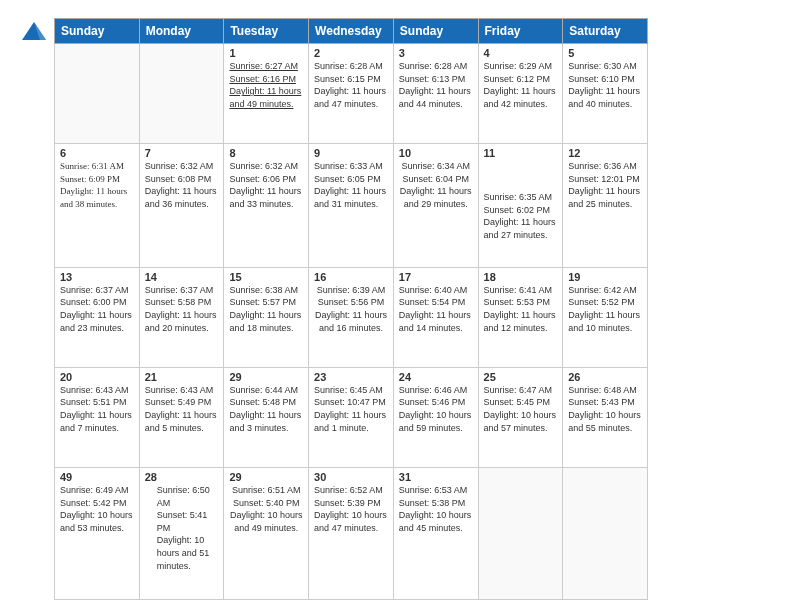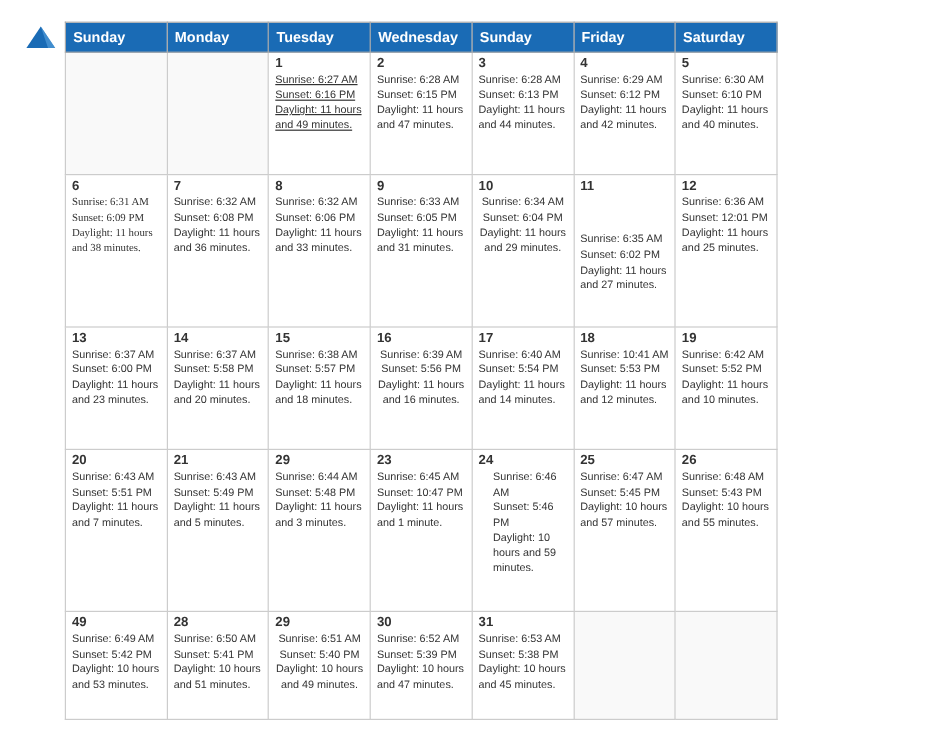--- a/index.html
+++ b/index.html
@@ -243,21 +243,21 @@
 Daylight: 11 hours and 16 minutes.</div>
           </td>
           <td>
             <span class="day-number">17</span>
             <div class="day-info" style="white-space: pre-line;">Sunrise: 6:40 AM
 Sunset: 5:54 PM
 Daylight: 11 hours and 14 minutes.</div>
           </td>
           <td>
             <span class="day-number">18</span>
-            <div class="day-info" style="white-space: pre-line;">Sunrise: 10:41 AM
+            <div class="day-info" style="white-space: pre-line;">Sunrise: 6:41 AM
 Sunset: 5:53 PM
 Daylight: 11 hours and 12 minutes.</div>
           </td>
           <td>
             <span class="day-number">19</span>
             <div class="day-info" style="white-space: pre-line;">Sunrise: 6:42 AM
 Sunset: 5:52 PM
 Daylight: 11 hours and 10 minutes.</div>
           </td>
         </tr>
@@ -281,21 +281,21 @@
 Daylight: 11 hours and 3 minutes.</div>
           </td>
           <td>
             <span class="day-number">23</span>
             <div class="day-info" style="white-space: pre-line;">Sunrise: 6:45 AM
 Sunset: 10:47 PM
 Daylight: 11 hours and 1 minute.</div>
           </td>
           <td>
             <span class="day-number">24</span>
-            <div class="day-info" style="white-space: pre-line; margin-left: 12px;">Sunrise: 6:46 AM
+            <div class="day-info" style="white-space: pre-line;">Sunrise: 6:46 AM
 Sunset: 5:46 PM
 Daylight: 10 hours and 59 minutes.</div>
           </td>
           <td>
             <span class="day-number">25</span>
             <div class="day-info" style="white-space: pre-line;">Sunrise: 6:47 AM
 Sunset: 5:45 PM
 Daylight: 10 hours and 57 minutes.</div>
           </td>
           <td>
@@ -307,21 +307,21 @@
         </tr>
         <tr class="last-row">
           <td>
             <span class="day-number">49</span>
             <div class="day-info" style="white-space: pre-line;">Sunrise: 6:49 AM
 Sunset: 5:42 PM
 Daylight: 10 hours and 53 minutes.</div>
           </td>
           <td>
             <span class="day-number">28</span>
-            <div class="day-info" style="white-space: pre-line;">Sunrise: 6:50 AM
+            <div class="day-info" style="white-space: pre-line; margin-left: 12px;">Sunrise: 6:50 AM
 Sunset: 5:41 PM
 Daylight: 10 hours and 51 minutes.</div>
           </td>
           <td>
             <span class="day-number">29</span>
             <div class="day-info" style="white-space: pre-line; text-align: center;">Sunrise: 6:51 AM
 Sunset: 5:40 PM
 Daylight: 10 hours and 49 minutes.</div>
           </td>
           <td>

